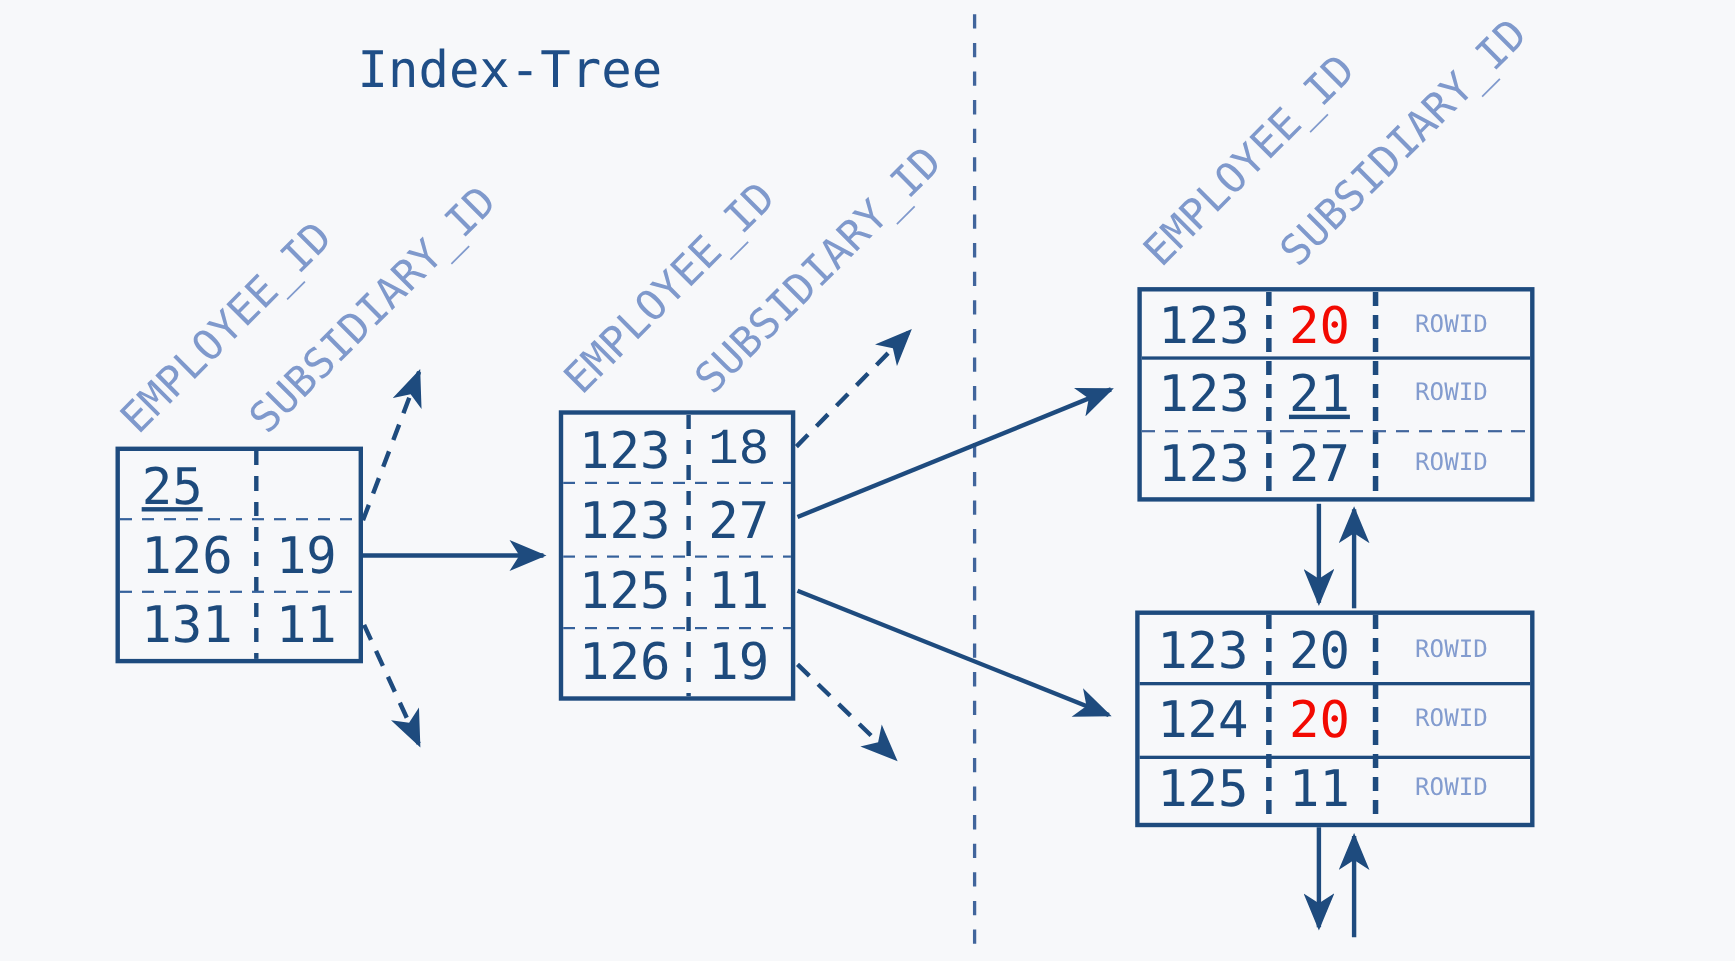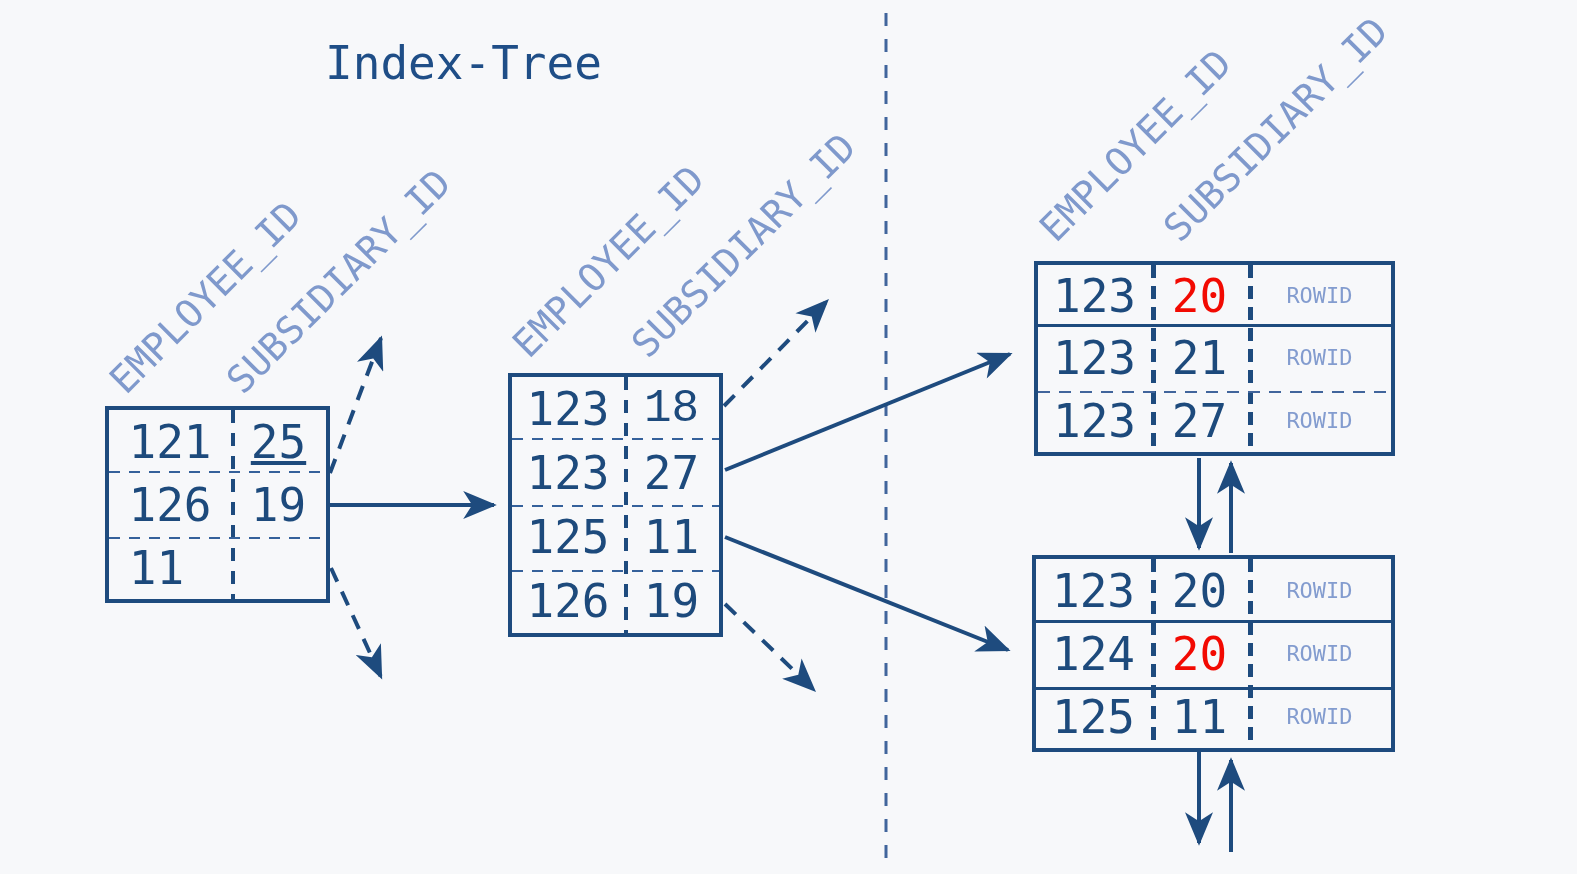--- a/index.html
+++ b/index.html
@@ -128,28 +128,28 @@
   <div class="hdr" style="left:533px; bottom:510px;">EMPLOYEE_ID</div>
   <div class="hdr" style="left:652px; bottom:510px;">SUBSIDIARY_ID</div>
   <div class="hdr" style="left:1060px; bottom:626px;">EMPLOYEE_ID</div>
   <div class="hdr" style="left:1184px; bottom:626px;">SUBSIDIARY_ID</div>
 
   <div class="tbl" style="left:105px; top:406px; width:225px; height:197px;">
     <div class="sep-v" style="left:122px;"></div>
     <div class="sep-h dashed" style="top:61px;"></div>
     <div class="sep-h dashed" style="top:127px;"></div>
     <div class="row">
-      <div class="cell" style="width:122px;">121</div>
       <div class="cell" style="width:95px;text-decoration:underline;">25</div>
     </div>
     <div class="row">
       <div class="cell" style="width:122px;">126</div>
       <div class="cell" style="width:95px;">19</div>
     </div>
     <div class="row">
+      <div class="cell" style="width:122px;">131</div>
       <div class="cell" style="width:95px;">11</div>
     </div>
   </div>
 
   <div class="tbl" style="left:508px; top:373px; width:215px; height:264px;">
     <div class="sep-v" style="left:112px;"></div>
     <div class="sep-h dashed" style="top:61px;"></div>
     <div class="sep-h dashed" style="top:128px;"></div>
     <div class="sep-h dashed" style="top:193px;"></div>
     <div class="row">
@@ -175,21 +175,21 @@
     <div class="sep-v chunky" style="left:210px;"></div>
     <div class="sep-h solid" style="top:59px;"></div>
     <div class="sep-h dashed-light" style="top:126px;"></div>
     <div class="row">
       <div class="cell" style="width:113px;">123</div>
       <div class="cell red" style="width:97px;">20</div>
       <div class="cell rowid" style="width:143px;">ROWID</div>
     </div>
     <div class="row">
       <div class="cell" style="width:113px;">123</div>
-      <div class="cell" style="width:97px;">21</div>
+      <div class="cell" style="width:97px;text-decoration:underline;">21</div>
       <div class="cell rowid" style="width:143px;">ROWID</div>
     </div>
     <div class="row">
       <div class="cell" style="width:113px;">123</div>
       <div class="cell" style="width:97px;">27</div>
       <div class="cell rowid" style="width:143px;">ROWID</div>
     </div>
   </div>
 
   <div class="tbl" style="left:1032px; top:555px; width:363px; height:197px;">

